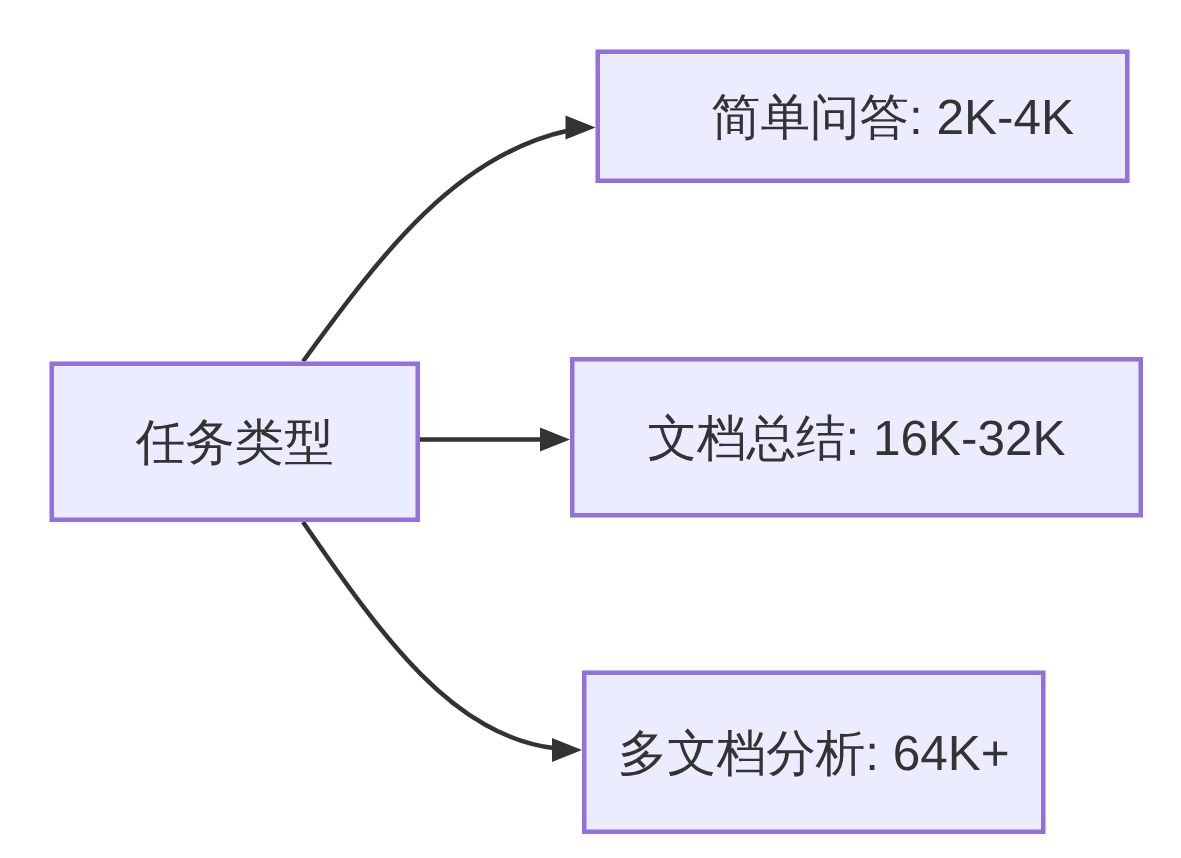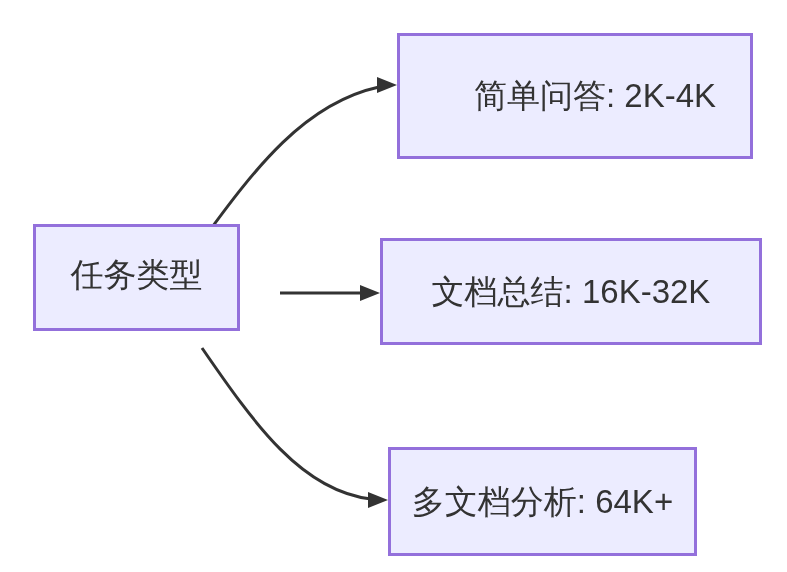--- a/index.html
+++ b/index.html
@@ -40,22 +40,22 @@
     align-items: center;
     justify-content: center;
   }
   .node-label {
     color: var(--text, #333333);
     font-size: 33px;
     line-height: 1.2;
     white-space: nowrap;
     text-align: center;
   }
-  .node-root   { left: 33px;  top: 224px; width: 207px; height: 107px; font-family: Liberation Mono, monospace; }
-  .node-top    { left: 397px; top: 33px;  width: 356px; height: 126px; padding-left: 40px; }
+  .node-root   { left: 33px;  top: 241px; width: 247px; height: 107px; }
+  .node-top    { left: 397px; top: 33px;  width: 356px; height: 89px; padding-left: 40px; }
   .node-middle { left: 380px; top: 238px; width: 382px; height: 107px; }
   .node-bottom { left: 388px; top: 447px; width: 309px; height: 109px; }
 </style>
 </head>
 <body>
 
 <div class="canvas">
 
   <svg class="edges-layer" viewBox="0 0 787 572" xmlns="http://www.w3.org/2000/svg">
 

